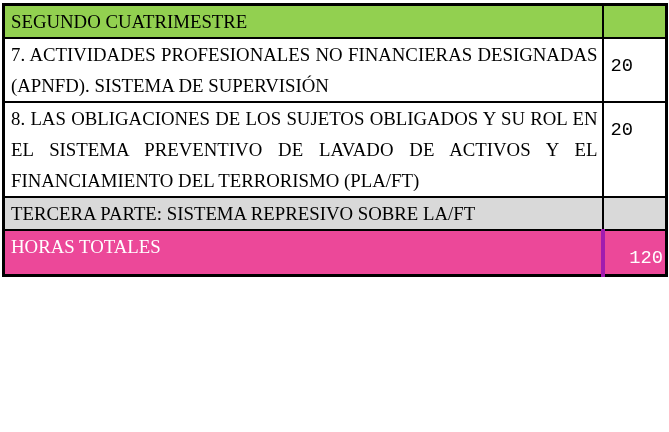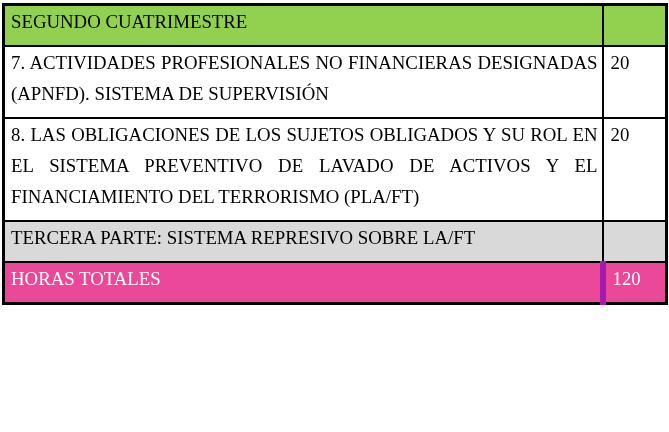--- a/index.html
+++ b/index.html
@@ -29,34 +29,35 @@
   col.col-topic { width: 599px; }
   col.col-hours { width: 64px; }
   td {
     border: 2px solid #000000;
     vertical-align: top;
     line-height: 31px;
     padding: 0;
     overflow: hidden;
   }
   td.cell-topic {
-    padding: 0 4px 8px 6px;
+    padding: 0 4px 0 6px;
     text-align: justify;
   }
   td.cell-hours {
-    padding: 0 2px 0 7px;
+    padding: 12px 2px 0 7px;
     text-align: left;
+    font-family: Liberation Mono, monospace;
   }
   tr.row-green td { background: #92D050; }
   tr.row-gray td { background: #D9D9D9; }
   tr.row-total td {
     background: #ec4899;
     color: #FFFFFF;
   }
-  tr.row-total td.cell-hours { border-left: 6px solid #a21caf; }
+  tr.row-total td.cell-hours { border-left: 4px solid #a21caf; text-align: right; }
 </style>
 </head>
 <body>
 
 <div class="page">
   <table class="course-table">
     <colgroup>
       <col class="col-topic">
       <col class="col-hours">
     </colgroup>

